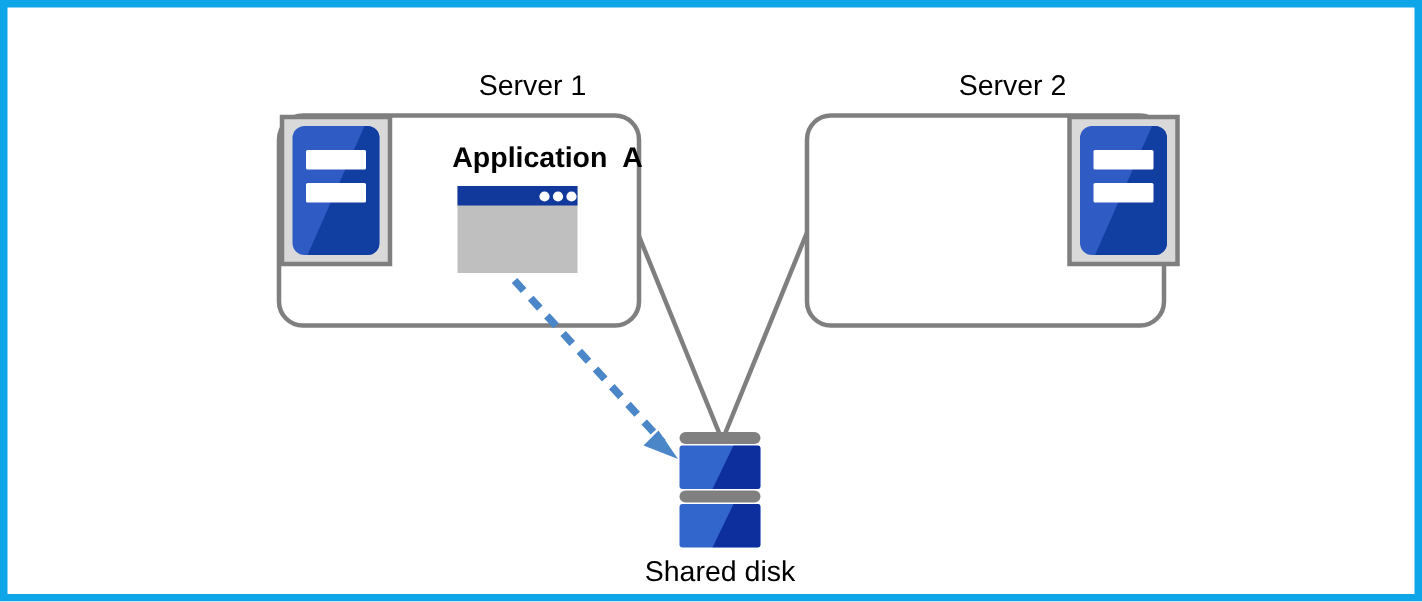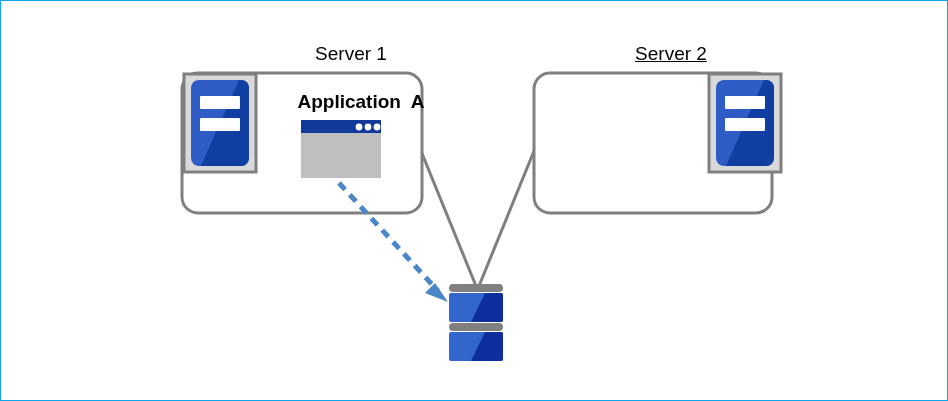--- a/index.html
+++ b/index.html
@@ -8,42 +8,42 @@
     background: #ffffff;
   }
   body {
     font-family: "Liberation Sans", sans-serif;
   }
   #canvas {
     position: relative;
     width: 948px;
     height: 401px;
     background: #ffffff;
-    border: 1px solid #0ea5e9;
+    border: 5px solid #0ea5e9;
     box-sizing: border-box;
     overflow: hidden;
   }
   #diagram-svg {
     position: absolute;
     left: 0;
     top: 0;
     width: 948px;
     height: 401px;
   }
   .node-label {
     position: absolute;
     color: #000000;
     font-size: 19px;
     line-height: 22px;
     white-space: pre;
     text-align: center;
     font-family: "Liberation Sans", sans-serif;
   }
   #server1-title { left: 240px; top: 42px; width: 220px; }
-  #server2-title { left: 560px; top: 42px; width: 220px; text-decoration: underline; }
+  #server2-title { left: 560px; top: 42px; width: 220px; }
   #app-a-title   { left: 270px; top: 90px; width: 180px; font-weight: bold; }
   #disk-title    { left: 375px; top: 366px; width: 200px; }
 </style>
 </head>
 <body>
 
 <div id="canvas">
 
   <svg id="diagram-svg" viewBox="0 0 948 401" xmlns="http://www.w3.org/2000/svg">
 
@@ -123,14 +123,15 @@
       <path d="M 447 301 L 424 292 L 434 282 Z" fill="#4a86c8"></path>
     </g>
   </svg>
 
   <div class="node-label" id="server1-title">Server 1</div>
 
   <div class="node-label" id="server2-title">Server 2</div>
 
   <div class="node-label" id="app-a-title">Application  A</div>
 
+  <div class="node-label" id="disk-title">Shared disk</div>
 
 </div>
 
 </body></html>

